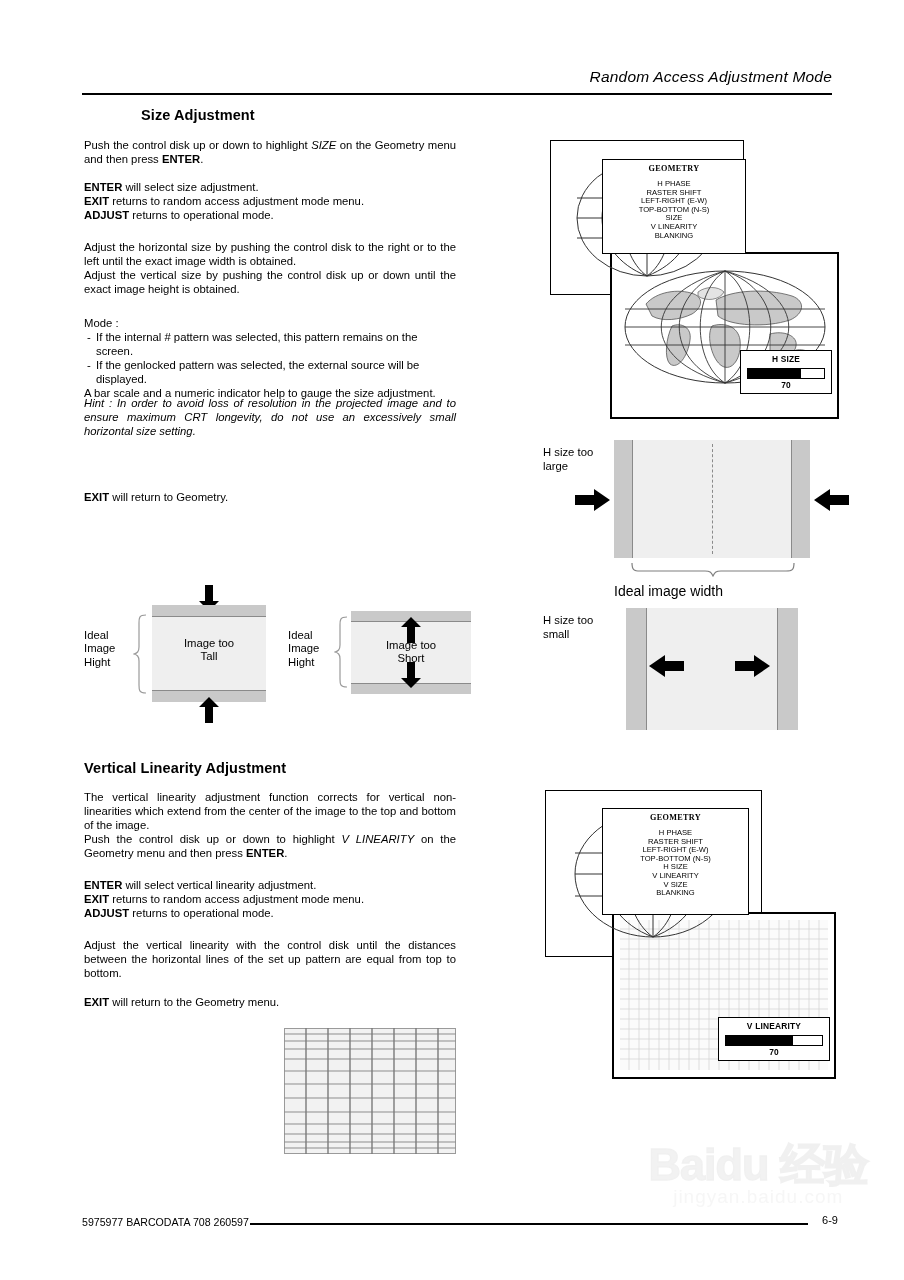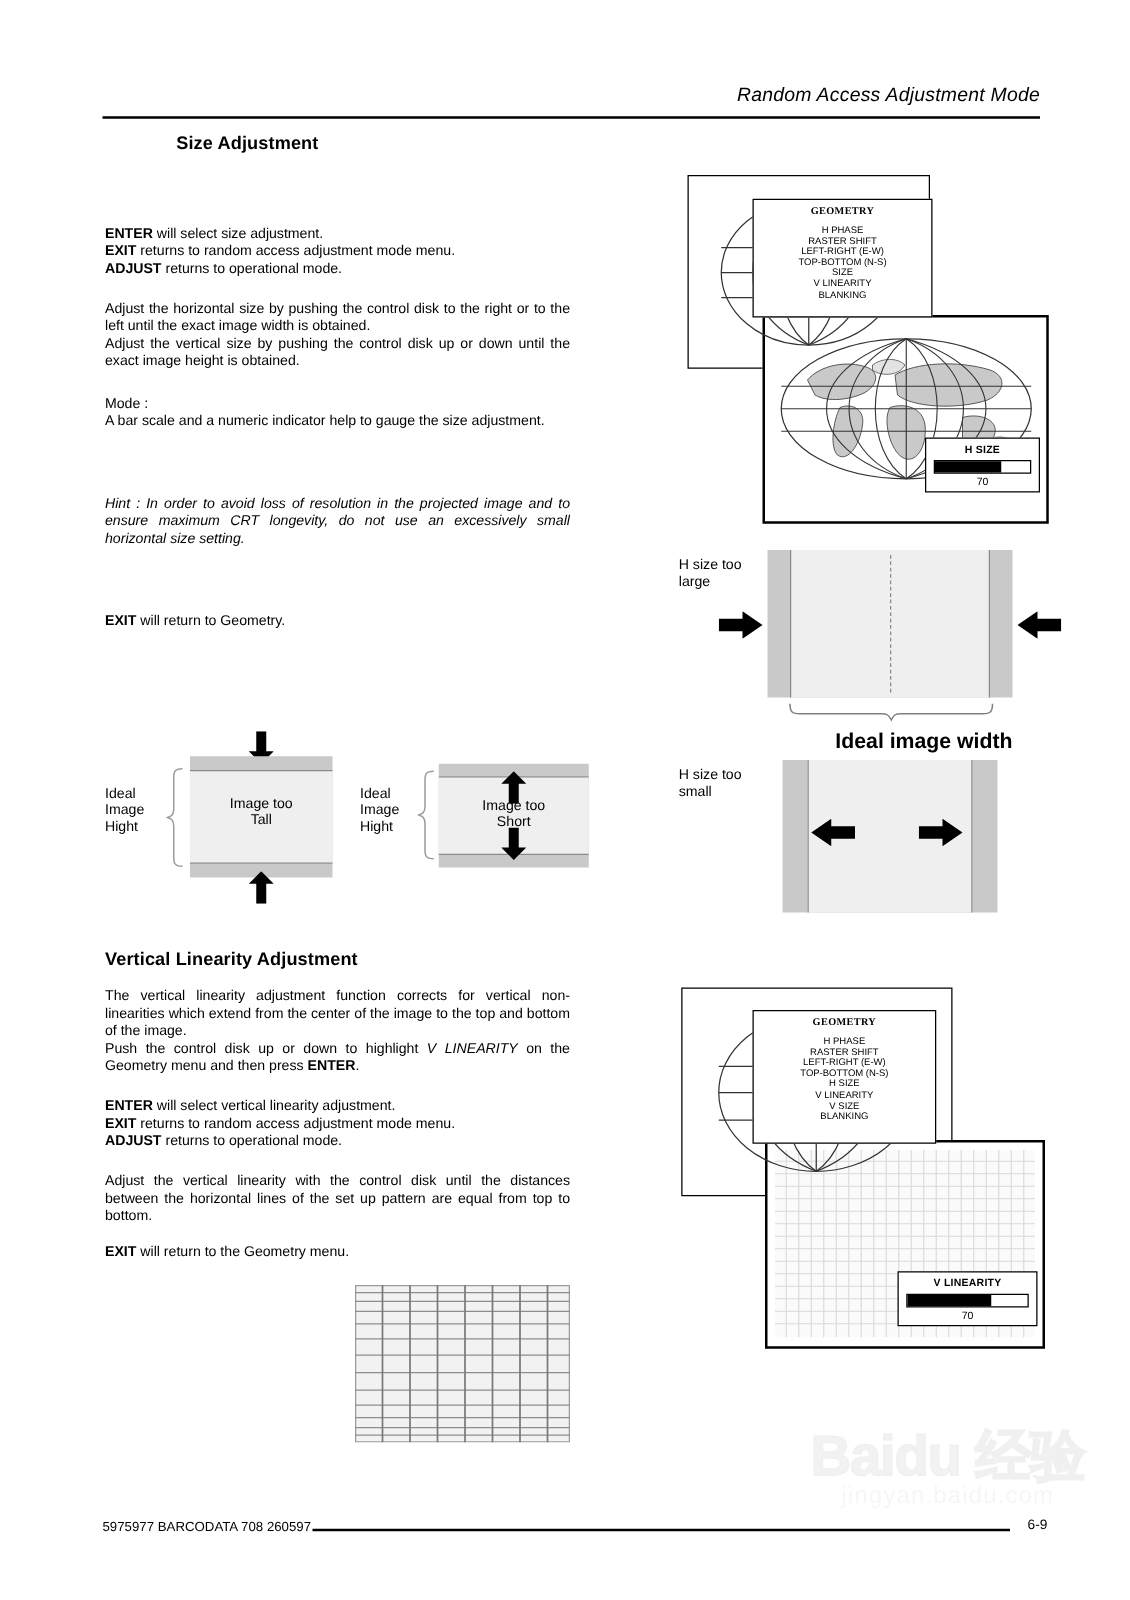--- a/index.html
+++ b/index.html
@@ -83,40 +83,40 @@
   .bar-pop{
     position:absolute; background:#fff; border:1.3px solid #000;
     text-align:center; z-index:6; padding:3px 6px 3px;
   }
   .bar-pop .bp-label{font-weight:bold;font-size:8.4px;letter-spacing:.2px;}
   .bar-pop .bp-track{
     margin:4px auto 1px; height:9px; border:1.1px solid #000; background:#fff;
     position:relative;
   }
   .bar-pop .bp-fill{position:absolute;left:0;top:0;bottom:0;background:#000;}
-  .bar-pop .bp-val{font-size:8.4px;font-weight:normal;}
+  .bar-pop .bp-val{font-size:8.4px;font-weight:bold;}
 
   
   .lin-grid{position:absolute;}
 
   
   .label-small{
     position:absolute;font-size:11.3px;line-height:14.1px;margin-left:16px;
   }
   .hdiag{position:absolute;}
   .hdiag .outer{position:absolute;inset:0;background:#c9c9c9;}
   .hdiag .inner{position:absolute;top:0;bottom:0;background:#efefef;
     border-left:1.1px solid #8a8a8a;border-right:1.1px solid #8a8a8a;}
   .hdiag .ctr{position:absolute;top:4px;bottom:4px;width:0;
     border-left:1px dashed #8a8a8a;}
 
   .arrow{position:absolute;}
 
   .brace-w{position:absolute;}
-  .cap-center{position:absolute;text-align:right;font-size:17px;font-weight:bold;}
+  .cap-center{position:absolute;text-align:left;font-size:14px;}
 
   
   .vdiag{position:absolute;}
   .vdiag .vouter{position:absolute;inset:0;background:#c9c9c9;}
   .vdiag .vinner{position:absolute;left:0;right:0;background:#efefef;
     border-top:1.1px solid #8a8a8a;border-bottom:1.1px solid #8a8a8a;}
   .vdiag .vtext{
     position:absolute;left:0;right:0;text-align:center;font-size:11.3px;
     line-height:13.4px;
   }
@@ -140,31 +140,38 @@
 </head>
 <body>
 
 <div class="page">
 
   <div class="hdr-title">Random Access Adjustment Mode</div>
   <div class="hdr-rule"></div>
 
   <div class="h2" id="size-heading">Size Adjustment</div>
 
+  <div class="txt" id="p1">
+    <span>Push the control disk up or down to highlight </span><i>SIZE</i><span> on the Geometry menu and then press </span><b>ENTER</b><span>.</span>
+  </div>
 
   <div class="txt nj" id="p2">
     <div><b>ENTER</b><span> will select size adjustment.</span></div>
     <div><b>EXIT</b><span> returns to random access adjustment mode menu.</span></div>
     <div><b>ADJUST</b><span> returns to operational mode.</span></div>
   </div>
 
   <div class="txt" id="p3">Adjust the horizontal size by pushing the control disk to the right or to the left until the exact image width is obtained.<br>Adjust the vertical size by pushing the control disk up or down until the exact image height is obtained.</div>
 
   <div class="txt nj" id="p4">
     <div>Mode  :</div>
+    <ul class="note-list">
+      <li>If the internal # pattern was selected, this pattern remains on the screen.</li>
+      <li>If the genlocked pattern was selected, the external source will be displayed.</li>
+    </ul>
     <div>A bar scale and a numeric indicator help to gauge the size adjustment.</div>
   </div>
 
   <div class="txt hint" id="p5">Hint : In order to avoid loss of resolution in the projected image and to ensure maximum CRT longevity, do not use an excessively small horizontal size setting.</div>
 
   <div class="txt nj" id="p6">
     <b>EXIT</b><span> will return to Geometry.</span>
   </div>
 
   <div class="osd-group" style="left:550px;top:140px;width:300px;height:275px;">

